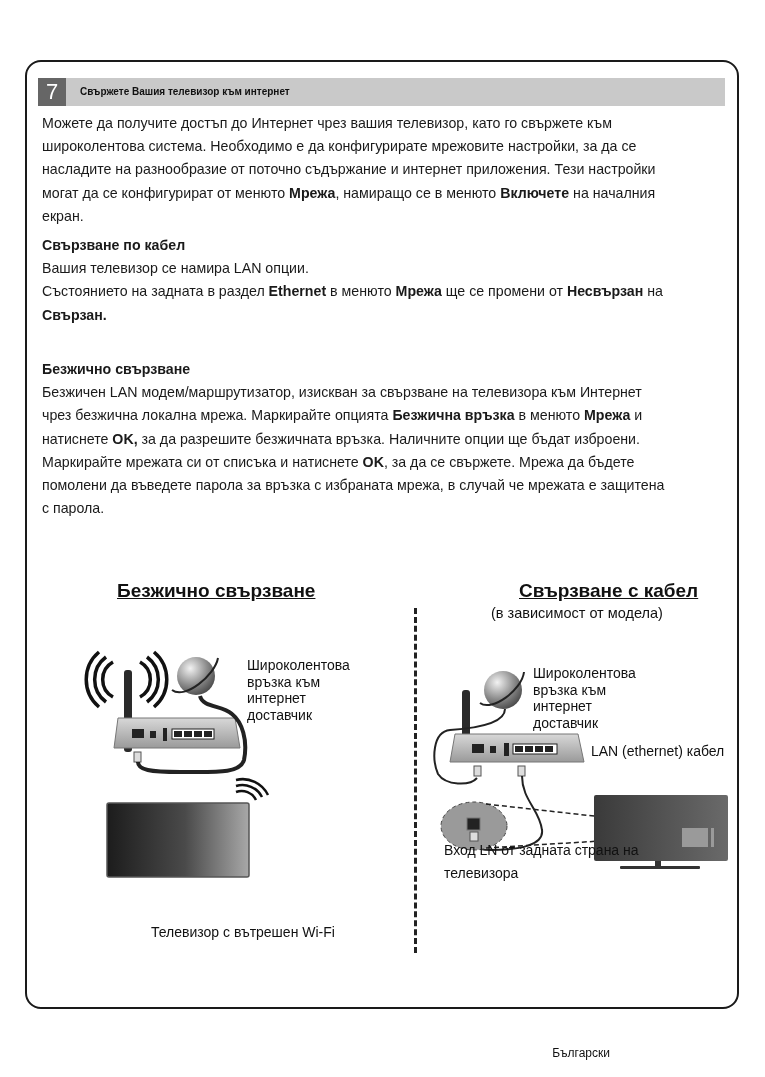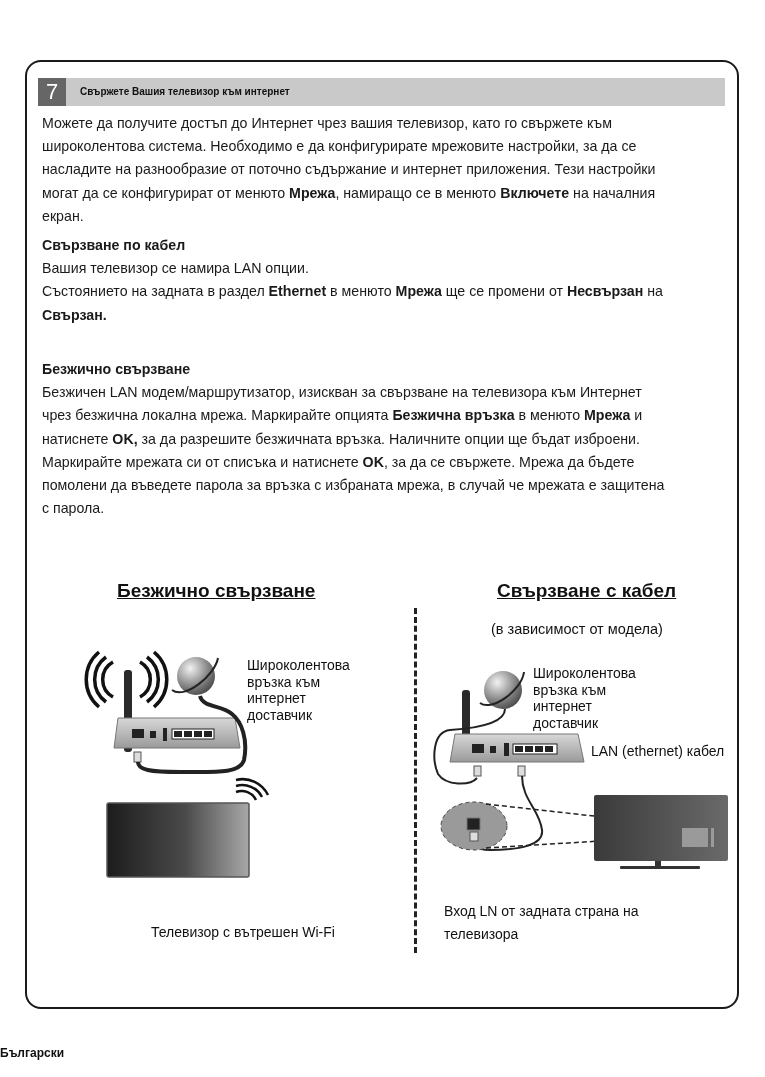--- a/index.html
+++ b/index.html
@@ -11,21 +11,21 @@
   .hdr-num { position:absolute; left:0; top:0; width:28px; height:28px; background:#666;
              color:#fff; font-size:22px; line-height:28px; text-align:center; }
   .hdr-title { position:absolute; left:42px; top:0; line-height:28px; font-size:10px; font-weight:bold; color:#111; }
   .txt { position:absolute; left:42px; font-size:14.2px; line-height:23.2px; color:#1a1a1a; white-space:nowrap; }
   .txt b { font-weight:bold; }
   .sub { font-weight:bold; }
   .dg-title { position:absolute; font-size:19px; font-weight:bold; text-decoration:underline; color:#111; white-space:nowrap; }
   .dg-sub { position:absolute; font-size:14.5px; color:#111; white-space:nowrap; }
   .lbl { position:absolute; font-size:14px; line-height:16.5px; color:#111; white-space:nowrap; }
   .divider { position:absolute; left:414px; top:608px; width:0; height:345px; border-left:3px dashed #222; }
-  .footer { position:absolute; left:0; width:729px; top:1046px; text-align:left; font-size:12px; font-weight:bold; }
+  .footer { position:absolute; left:0; width:610px; top:1046px; text-align:right; font-size:12px; font-weight:normal; }
   svg { position:absolute; left:0; top:0; }
 </style>
 </head>
 <body>
 
 <div class="frame"></div>
 
 <div class="hdr">
   <div class="hdr-num">7</div>
   <div class="hdr-title">Свържете Вашия телевизор към интернет</div>
@@ -50,22 +50,22 @@
   <div class="sub">Безжично свързване</div>
   <div>Безжичен LAN модем/маршрутизатор, изискван за свързване на телевизора към Интернет</div>
   <div><span>чрез безжична локална мрежа. Маркирайте опцията </span><b>Безжична връзка</b><span> в менюто </span><b>Мрежа</b><span> и</span></div>
   <div><span>натиснете </span><b>OK,</b><span> за да разрешите безжичната връзка. Наличните опции ще бъдат изброени.</span></div>
   <div><span>Маркирайте мрежата си от списъка и натиснете </span><b>OK</b><span>, за да се свържете. Мрежа да бъдете</span></div>
   <div>помолени да въведете парола за връзка с избраната мрежа, в случай че мрежата е защитена</div>
   <div>с парола.</div>
 </div>
 
 <div class="dg-title" style="left:117px; top:580px;">Безжично свързване</div>
-<div class="dg-title" style="left:497px; top:580px;">Свързване с кабел</div>
-<div class="dg-sub" style="left:491px; top:605px;margin-top:16px;">(в зависимост от модела)</div>
+<div class="dg-title" style="left:519px; top:580px;">Свързване с кабел</div>
+<div class="dg-sub" style="left:491px; top:605px;">(в зависимост от модела)</div>
 
 <div class="divider"></div>
 
 <svg width="765" height="1077">
   <defs>
     <radialGradient id="globeG" cx="35%" cy="30%" r="75%">
       <stop offset="0%" stop-color="#f2f2f2"></stop>
       <stop offset="60%" stop-color="#8a8a8a"></stop>
       <stop offset="100%" stop-color="#4a4a4a"></stop>
     </radialGradient>
@@ -167,18 +167,18 @@
 </div>
 <div class="lbl" style="left:151px; top:924px;">Телевизор с вътрешен Wi-Fi</div>
 
 <div class="lbl" style="left:533px; top:665px;">
   <div>Широколентова</div>
   <div>връзка към</div>
   <div>интернет</div>
   <div>доставчик</div>
 </div>
 <div class="lbl" style="left:591px; top:743px;">LAN (ethernet) кабел</div>
-<div class="lbl" style="left:444px; top:900px; line-height:23px;">
+<div class="lbl" style="left:444px; top:839px; line-height:23px;">
   <div>Вход LN от задната страна на</div>
   <div>телевизора</div>
 </div>
 
 <div class="footer">Български</div>
 
 </body></html>

